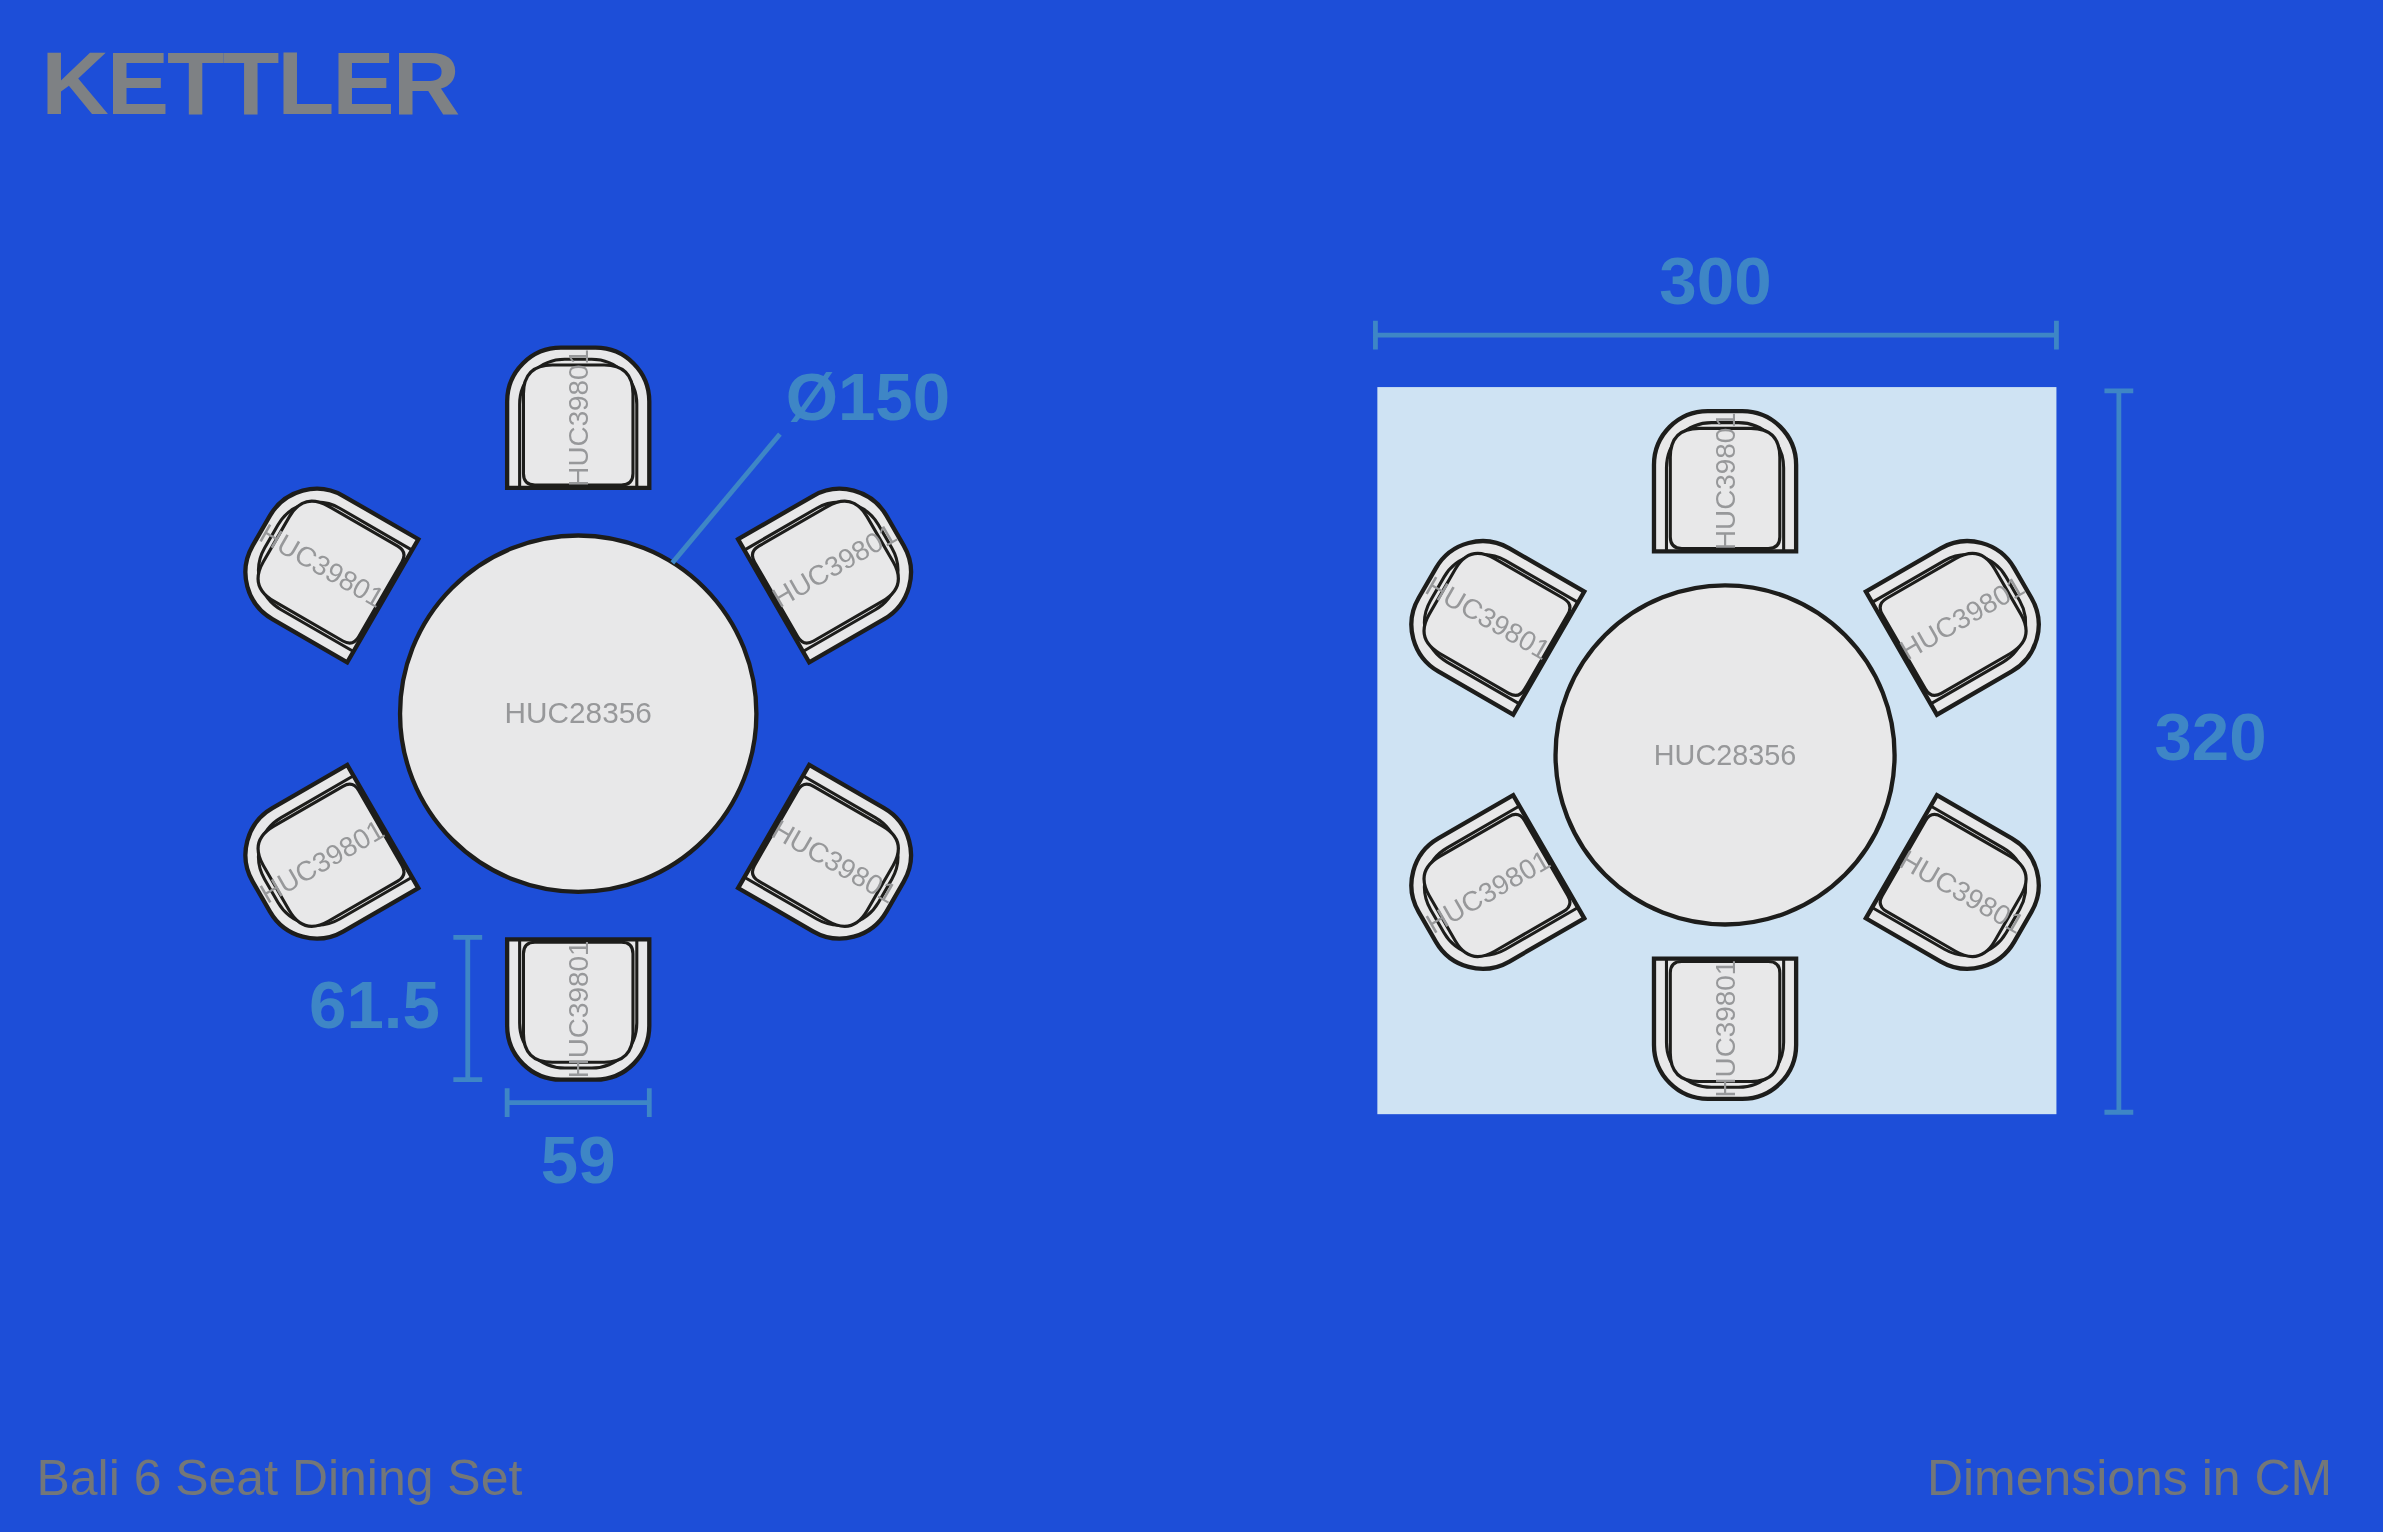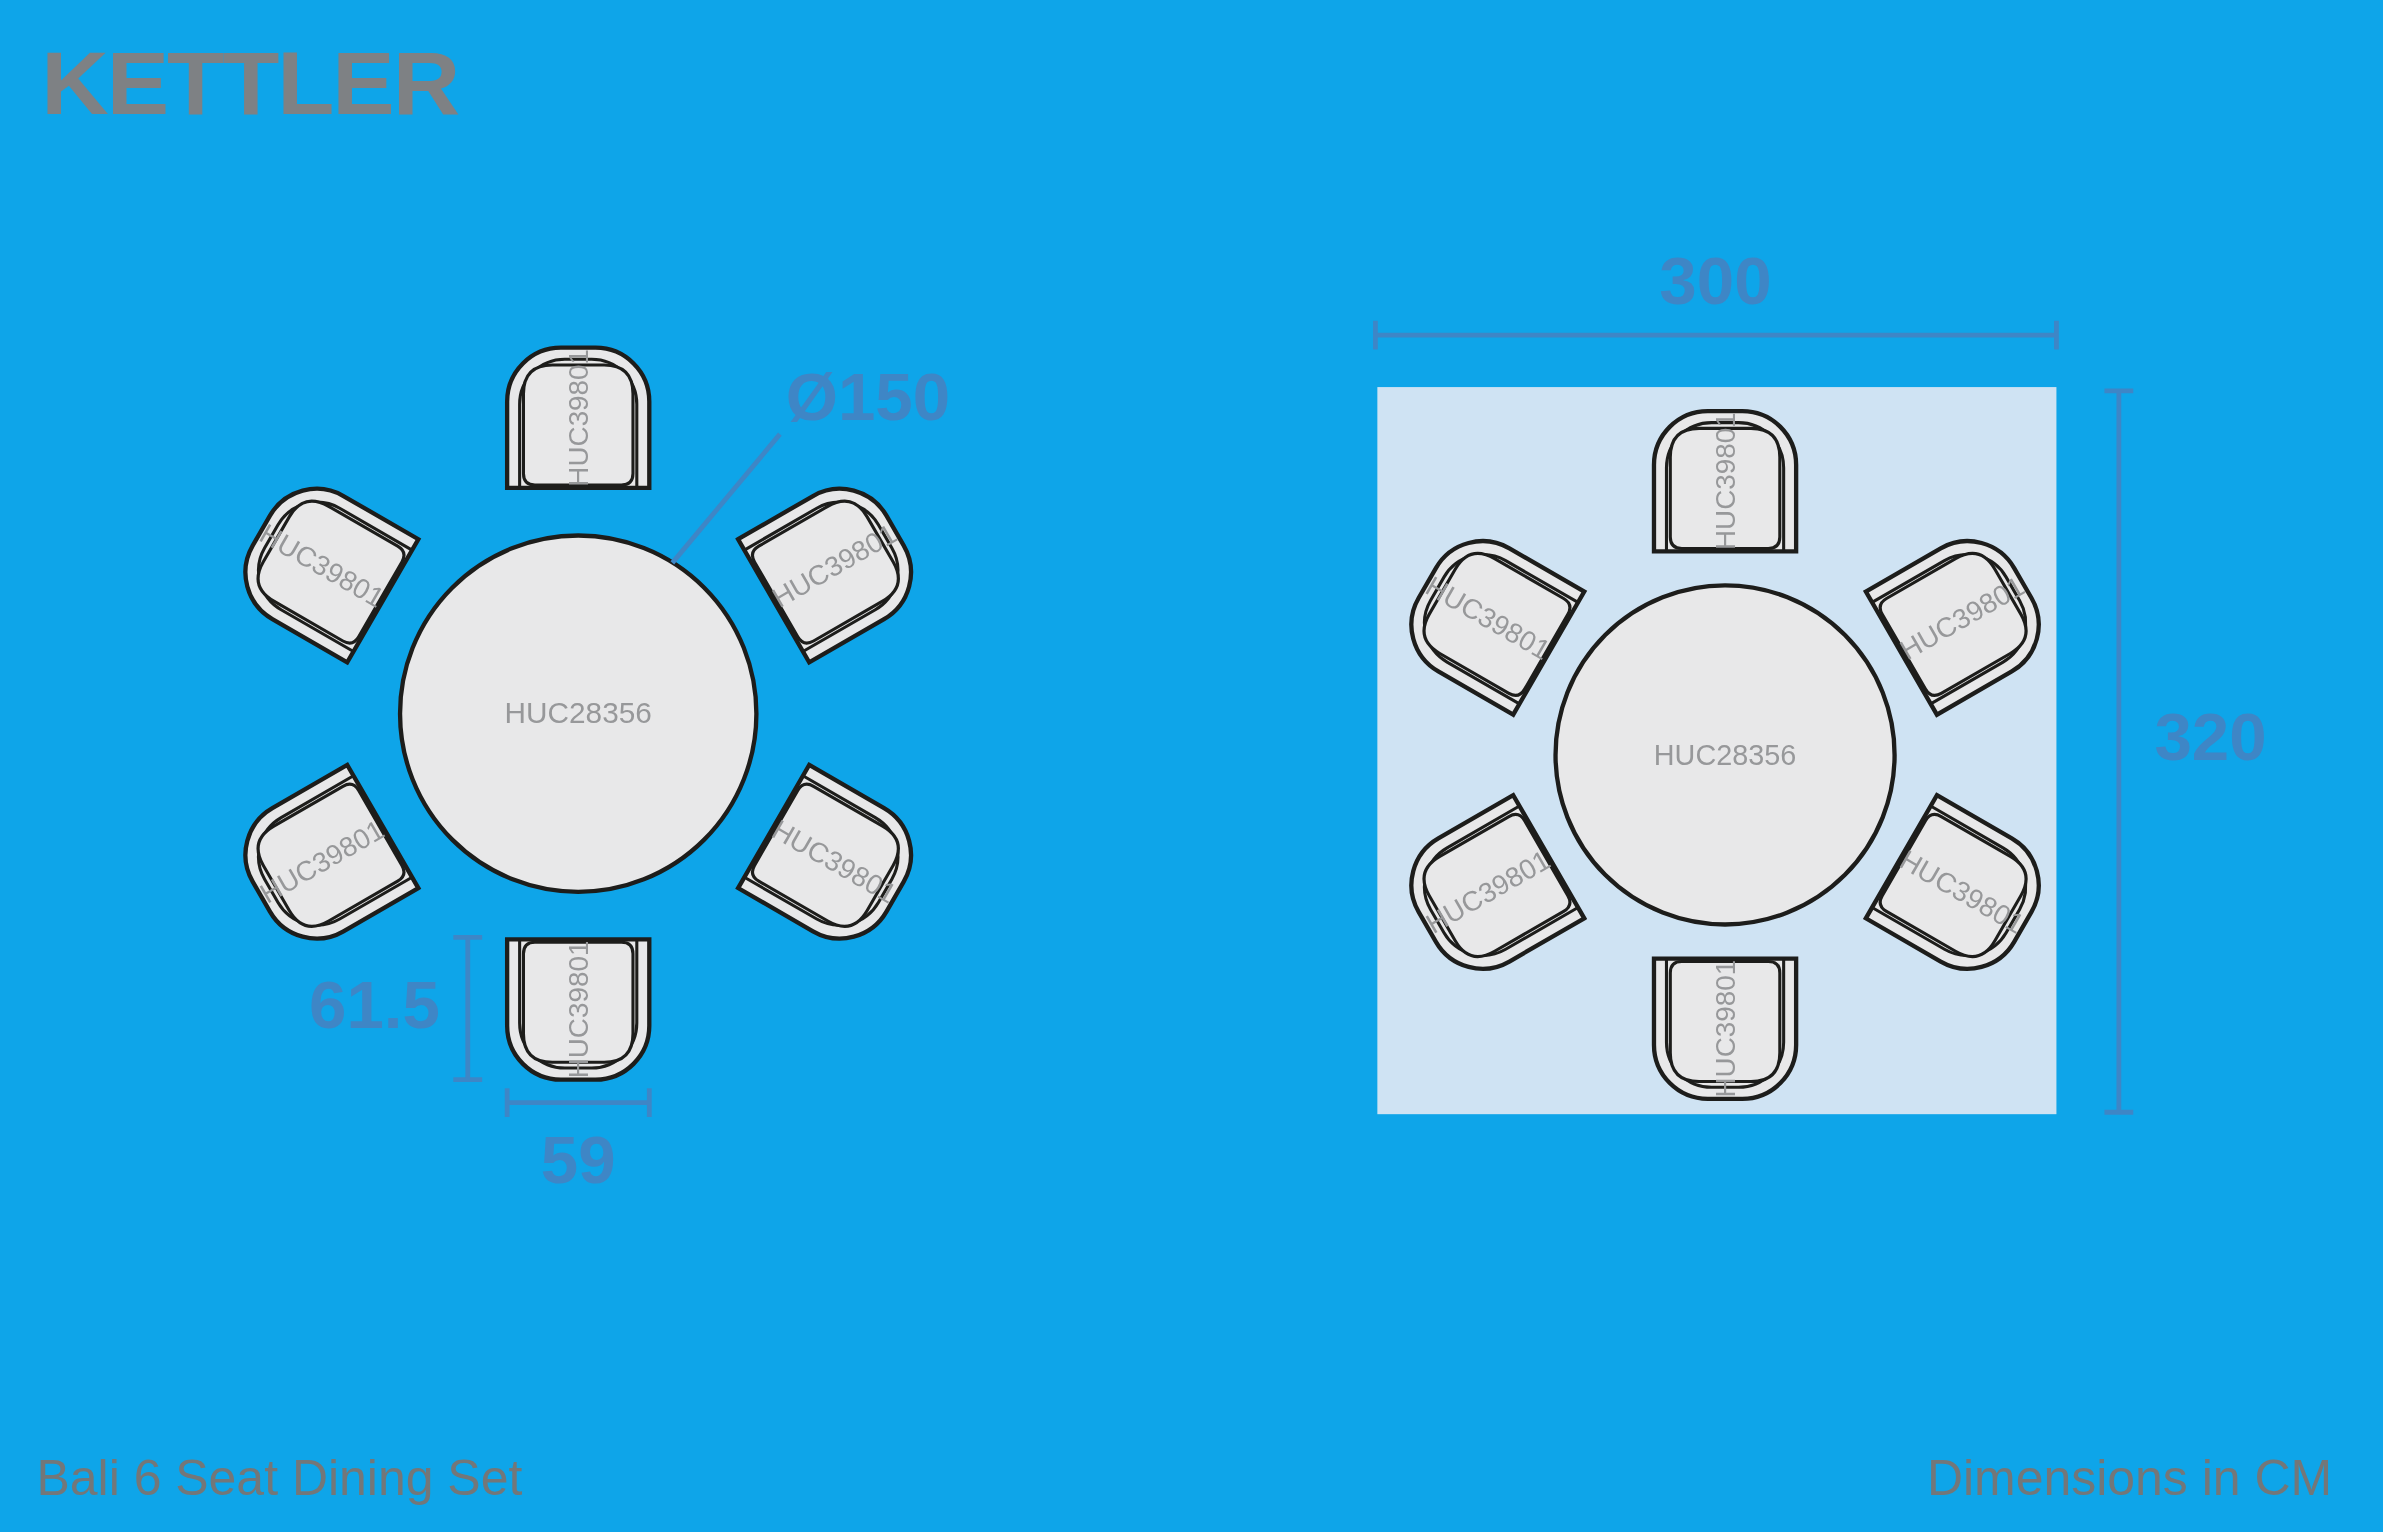--- a/index.html
+++ b/index.html
@@ -8,21 +8,21 @@
     --furniture:#e8e8e9;
     --outline:#1d1d1b;
     --part:#97989a;
     --logo:#7e8184;
     --footer:#737779;
   }
   html,body{margin:0;padding:0;background:#ffffff;}
   .page{
     position:relative;
     width:2383px;height:1532px;
-    background:#0ea5e9;
+    background:#1d4ed8;
     font-family:"Liberation Sans", sans-serif;
     overflow:hidden;
   }
   svg{display:block;}
   .logo{
     fill:var(--logo);
     font-size:93px;
     font-weight:bold;
     letter-spacing:-2px;
   }

